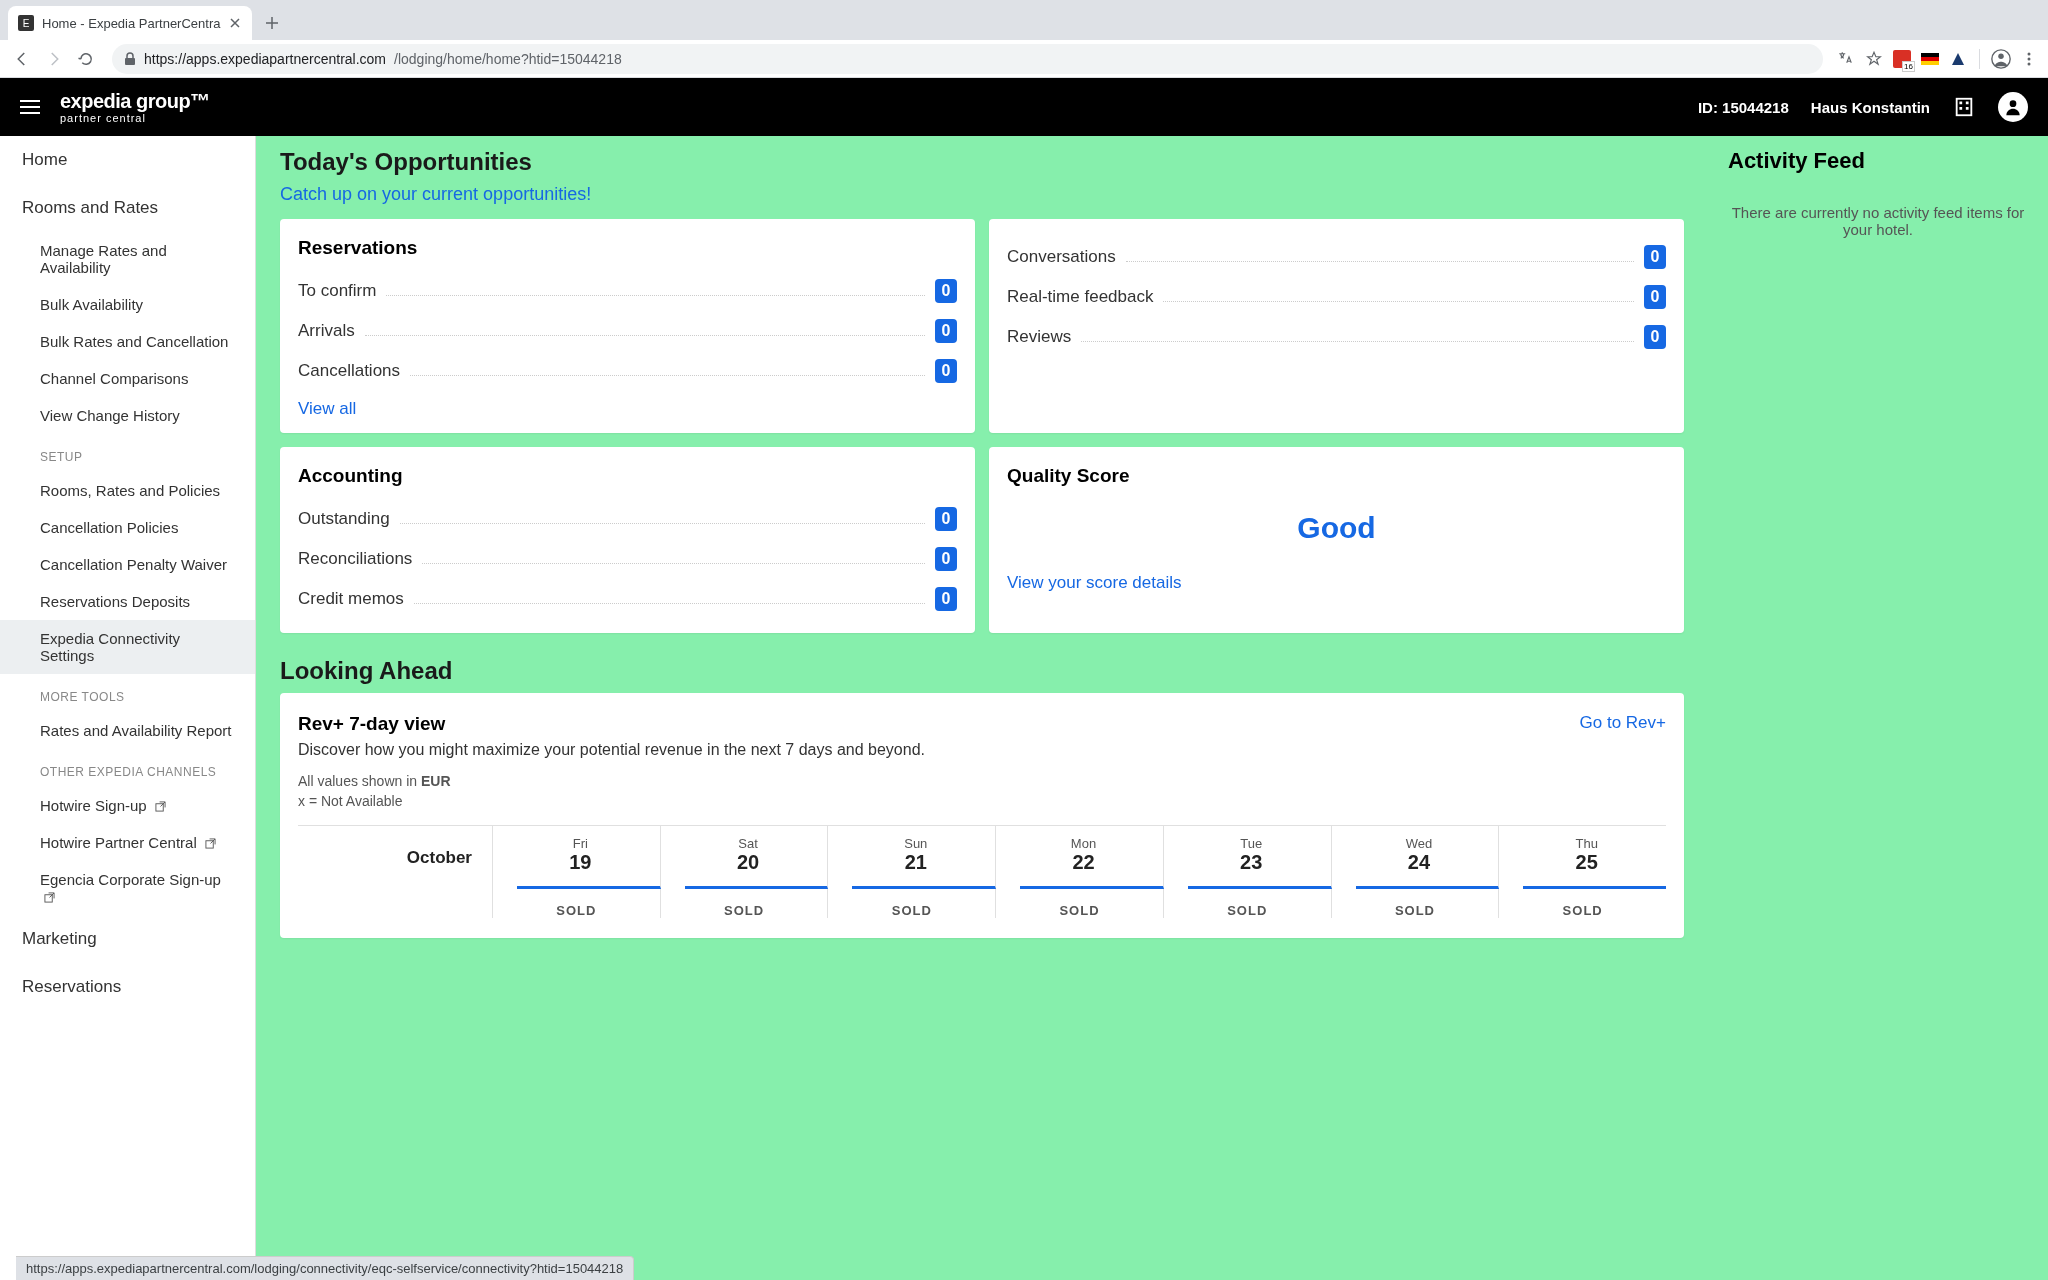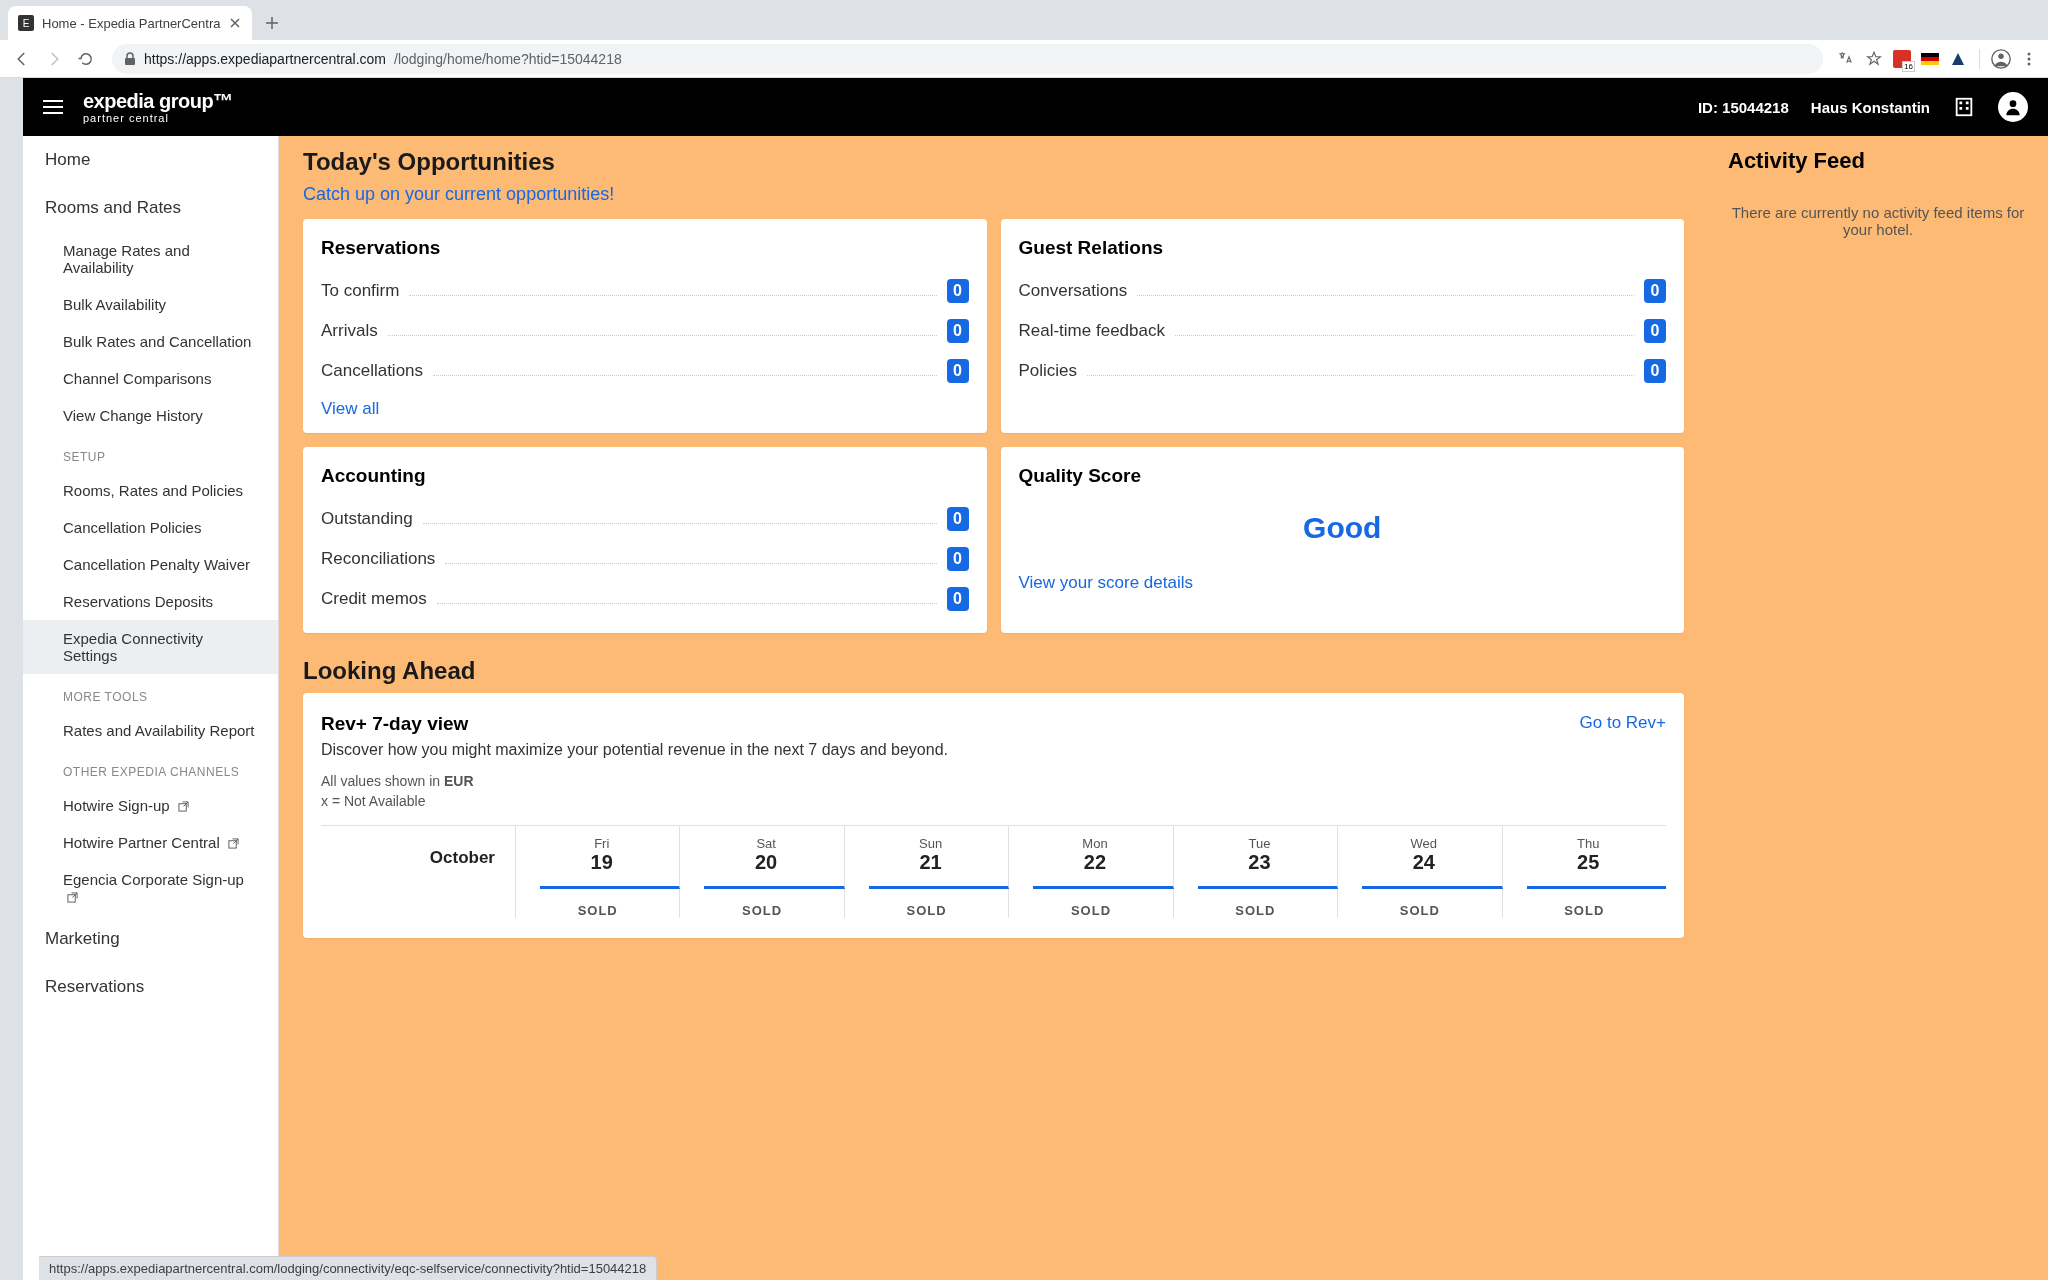--- a/index.html
+++ b/index.html
@@ -17,21 +17,21 @@
 .toolbar { background: #fff; height: 38px; display: flex; align-items: center; padding: 0 8px; gap: 4px; border-bottom: 1px solid #dadce0; }
 .tb-btn { width: 28px; height: 28px; border-radius: 50%; display: flex; align-items: center; justify-content: center; color: #5f6368; cursor: pointer; }
 .tb-btn.disabled { color: #bdc1c6; }
 .omnibox { flex: 1; height: 30px; background: #f1f3f4; border-radius: 15px; display: flex; align-items: center; padding: 0 12px; margin: 0 8px; font-size: 14px; color: #202124; gap: 8px;}
 .omnibox .lock { color: #5f6368; font-size: 12px; }
 .omnibox .url-path { color: #5f6368; }
 .toolbar-right { display: flex; align-items: center; gap: 6px; }
 .ext-icon { width: 22px; height: 22px; display:flex; align-items:center; justify-content:center; font-size: 14px;}
 
 
-.app { flex: 1; display: flex; flex-direction: column; background: #fdba74; overflow: hidden; margin-left: 23px; }
+.app { flex: 1; display: flex; flex-direction: column; background: #86efac; overflow: hidden; }
 .app-header { background: #000; color: #fff; height: 58px; display: flex; align-items: center; padding: 0 20px; justify-content: space-between; }
 .app-header-left { display: flex; align-items: center; gap: 16px; }
 .hamburger { width: 24px; height: 24px; cursor: pointer; display:flex; flex-direction:column; justify-content:center; gap:4px;}
 .hamburger span { display:block; height:2px; background:#fff; width:20px;}
 .brand { display: flex; flex-direction: column; line-height: 1.1; }
 .brand-top { font-size: 20px; font-weight: 700; letter-spacing: -0.5px;}
 .brand-sub { font-size: 11px; letter-spacing: 1px; }
 .app-header-right { display: flex; align-items: center; gap: 22px; font-size: 15px; font-weight: 600; }
 .hdr-icon { width: 24px; height: 24px; display:flex; align-items:center; justify-content:center;}
 .avatar-circle { width: 30px; height: 30px; border-radius: 50%; background:#fff; color:#000; display:flex; align-items:center; justify-content:center;}
@@ -283,33 +283,32 @@
             </div>
             <div class="metric-row">
               <span>Cancellations</span>
               <span class="dots"></span>
               <span class="badge">0</span>
             </div>
             <span class="view-link">View all</span>
           </div>
 
           <div class="card">
-            <h3>Guest Relations</h3>
             <div class="metric-row">
               <span>Conversations</span>
               <span class="dots"></span>
               <span class="badge">0</span>
             </div>
             <div class="metric-row">
               <span>Real-time feedback</span>
               <span class="dots"></span>
               <span class="badge">0</span>
             </div>
             <div class="metric-row">
-              <span>Policies</span>
+              <span>Reviews</span>
               <span class="dots"></span>
               <span class="badge">0</span>
             </div>
           </div>
 
           <div class="card">
             <h3>Accounting</h3>
             <div class="metric-row">
               <span>Outstanding</span>
               <span class="dots"></span>

